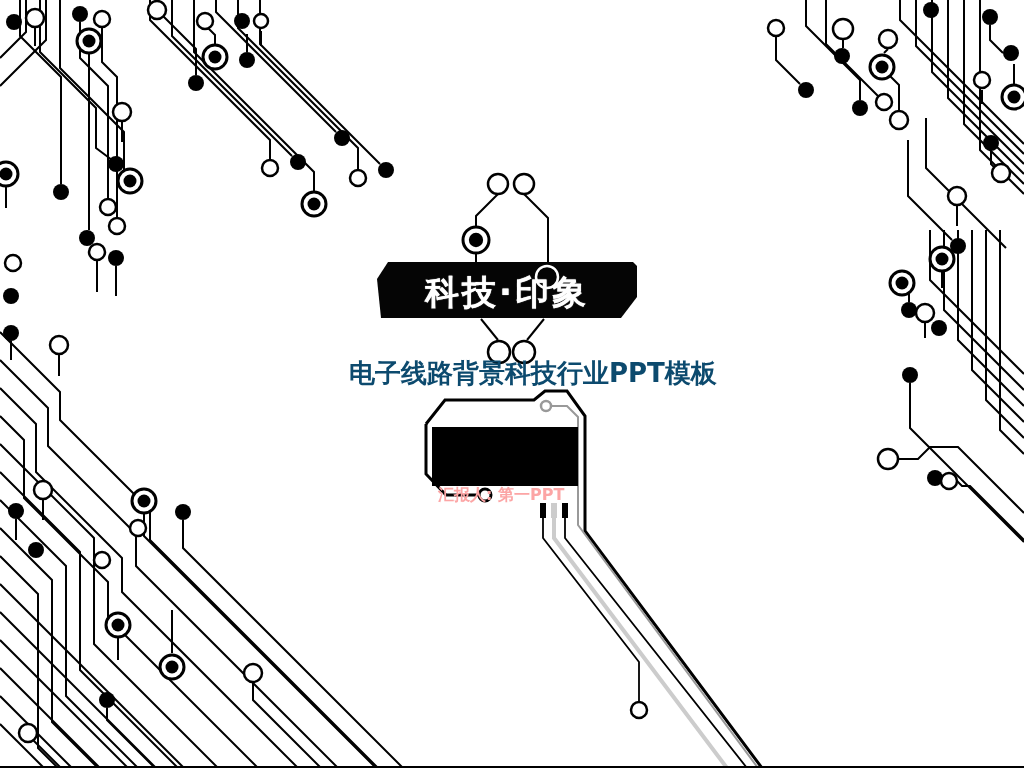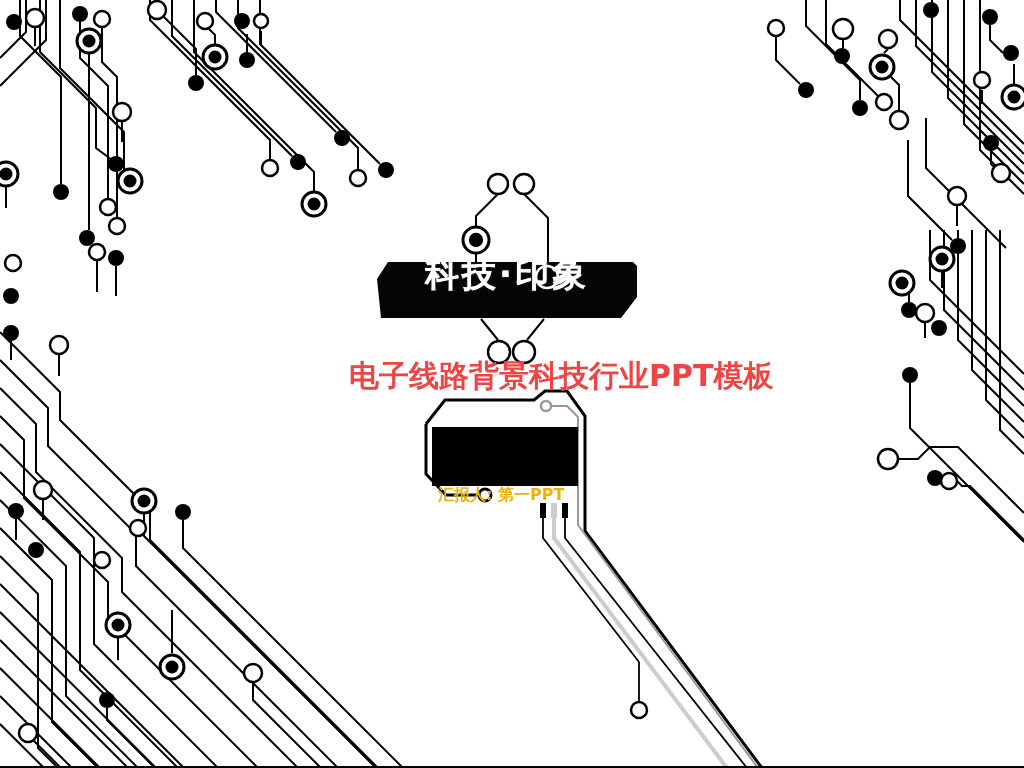--- a/index.html
+++ b/index.html
@@ -8,40 +8,40 @@
     position:relative;
     width:1024px;height:768px;
     background:#ffffff;
     overflow:hidden;
     font-family:"DejaVu Sans", sans-serif;
     border-bottom:2px solid #000;
   }
   #circuit-svg{position:absolute;left:0;top:0;width:1024px;height:768px;}
   .title-banner-text{
     position:absolute;
-    left:378px;top:250px;width:258px;height:50px;
+    left:378px;top:268px;width:258px;height:50px;
     display:flex;align-items:center;justify-content:center;
     color:#ffffff;
     font-size:34px;font-weight:bold;letter-spacing:3px;
     text-shadow:0 0 1px #fff;
     white-space:nowrap;
   }
   .subtitle{
     position:absolute;
     left:349px;top:356px;width:346px;height:30px;
     text-align:center;
-    color:#ef4444;
-    font-size:30px;font-weight:bold;
+    color:#0c4a6e;
+    font-size:26px;font-weight:bold;
     white-space:nowrap;
   }
   .info-box{
     position:absolute;
     left:432px;top:427px;width:146px;height:59px;
     background:#000000;
-    color:#eab308;
+    color:#fca5a5;
     font-size:16px;font-weight:bold;
     padding:5px 4px 0 6px;
     line-height:25px;
     white-space:pre;
   }
 </style>
 </head>
 <body>
 
 <div class="slide">

